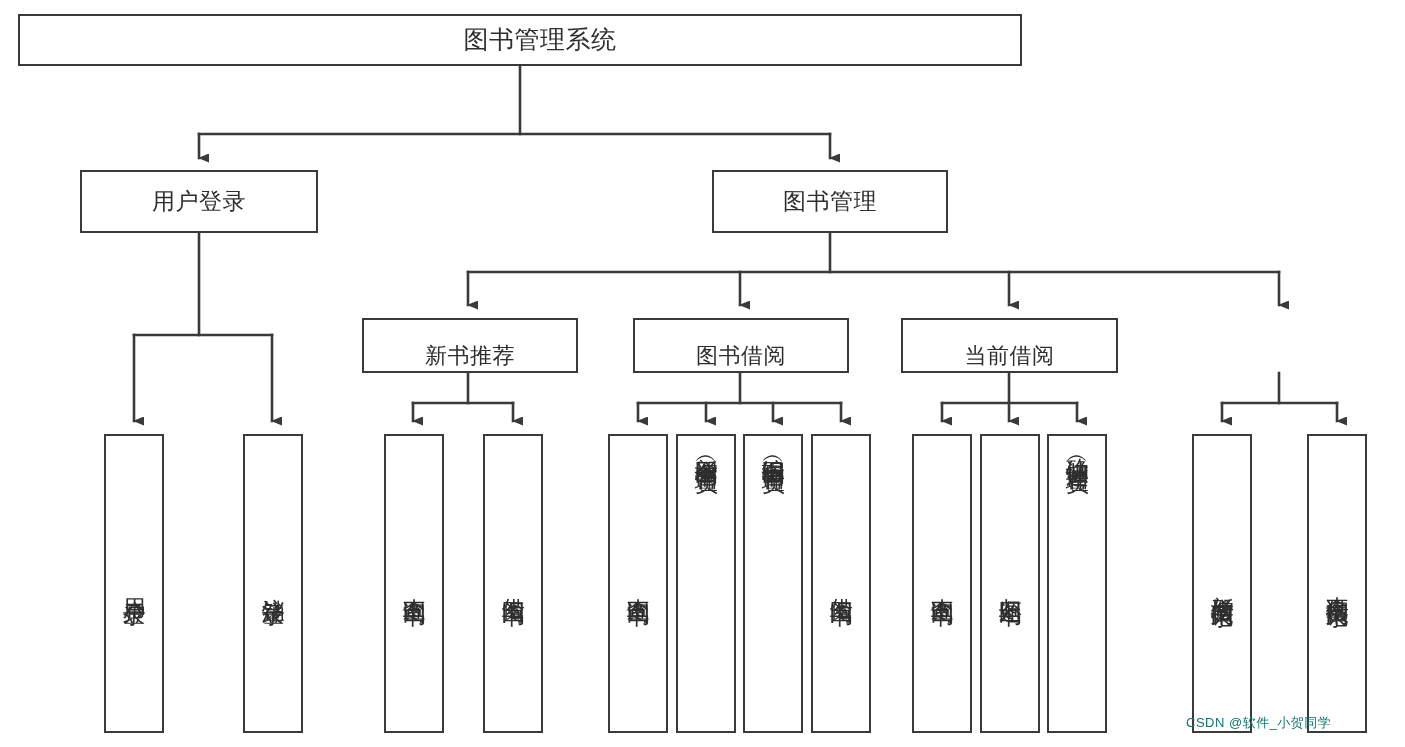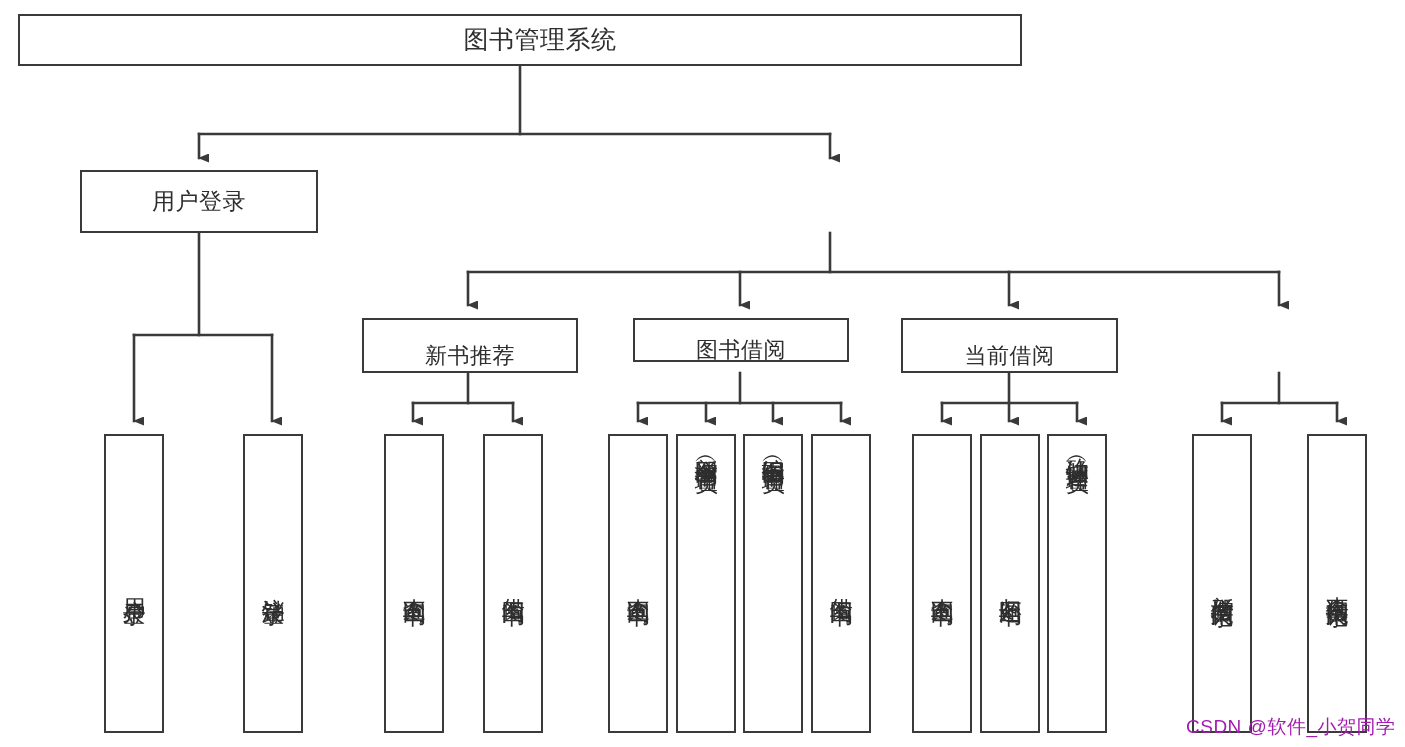--- a/index.html
+++ b/index.html
@@ -64,22 +64,22 @@
   .node-leaf {
     align-items: flex-start;
     padding-top: 4px;
   }
   .node-leaf.leaf-short {
     align-items: center;
     padding-top: 0;
   }
   .watermark {
     position: absolute;
-    color: #a21caf;
-    font-size: 19px;
+    color: #0f766e;
+    font-size: 13px;
     letter-spacing: 0.5px;
     white-space: nowrap;
     pointer-events: none;
   }
 </style>
 </head>
 <body>
 
 <div id="canvas">
 
@@ -134,26 +134,29 @@
   </svg>
 
   <div class="node-box node-root" style="left:18px; top:14px; width:1004px; height:52px;padding-left:40px;">
     <span class="node-label">图书管理系统</span>
   </div>
 
   <div class="node-box node-l2" style="left:80px; top:170px; width:238px; height:63px;">
     <span class="node-label">用户登录</span>
   </div>
 
+  <div class="node-box node-l2" style="left:712px; top:170px; width:236px; height:63px;">
+    <span class="node-label">图书管理</span>
+  </div>
 
   <div class="node-box node-l3" style="left:362px; top:318px; width:216px; height:55px;">
     <span class="node-label">新书推荐</span>
   </div>
 
-  <div class="node-box node-l3" style="left:633px; top:318px; width:216px; height:44px;">
+  <div class="node-box node-l3" style="left:633px; top:318px; width:216px; height:55px;">
     <span class="node-label">图书借阅</span>
   </div>
 
   <div class="node-box node-l3" style="left:901px; top:318px; width:217px; height:55px;justify-content:center;">
     <span class="node-label">当前借阅</span>
   </div>
 
 
   <div class="node-box node-leaf leaf-short" style="left:104px; top:434px; width:60px; height:299px;">
     <span class="node-label">用户登录</span>

